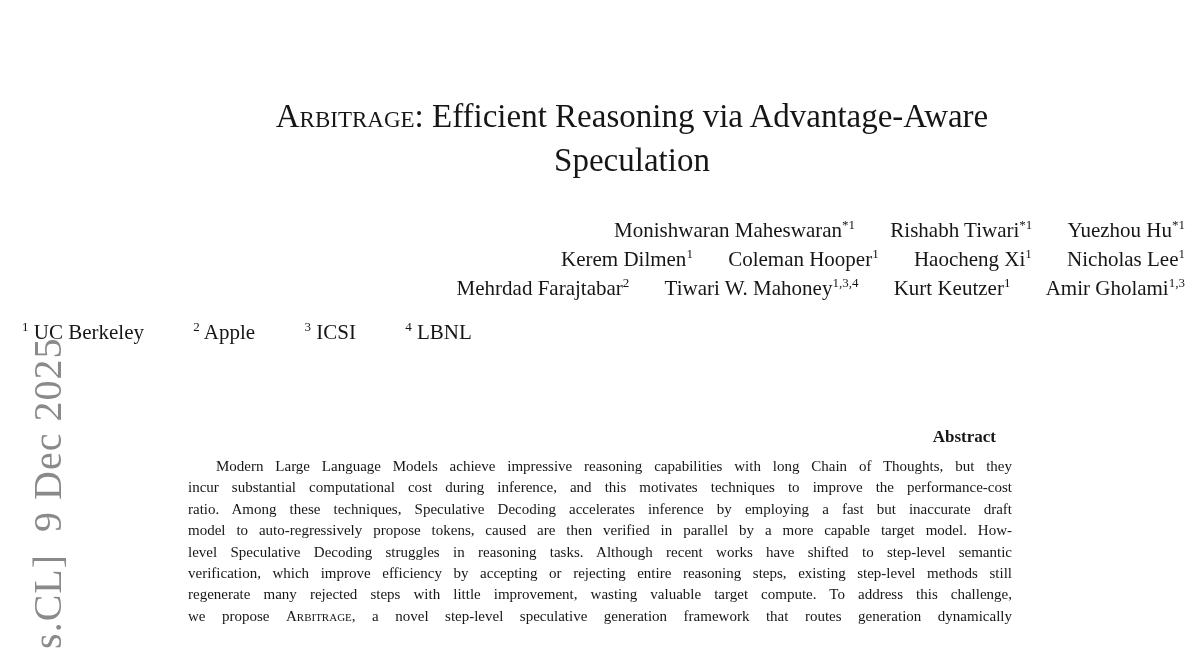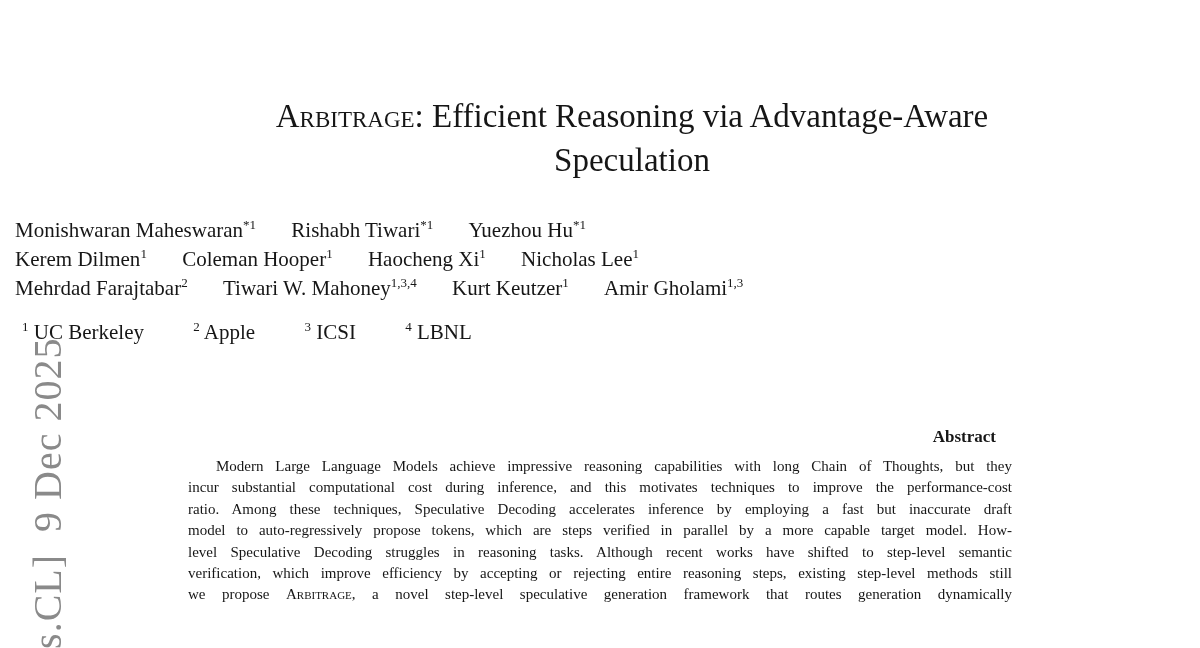--- a/index.html
+++ b/index.html
@@ -26,21 +26,21 @@
     top:94px;left:0;width:1200px;
     text-align:center;
     font-size:33px;
     line-height:44px;
     padding-left:32px;
   }
   .sc{font-variant:small-caps;}
   .authors-block{
     position:absolute;
     top:216px;left:0;width:1200px;
-    text-align:left;
+    text-align:right;
     font-size:21px;
     line-height:29px;
   }
   .author{display:inline-block;margin:0 15px;white-space:nowrap;}
   sup{font-size:0.62em;vertical-align:super;line-height:0;}
   .affils-block{
     position:absolute;
     top:320px;left:0;width:1200px;
     font-size:21px;
   }
@@ -104,19 +104,20 @@
     <span class="affil"><sup>3</sup> <span>ICSI</span></span>
     <span class="affil"><sup>4</sup> <span>LBNL</span></span>
   </div>
 
   <div class="abstract-heading">Abstract</div>
 
   <div class="abstract-body">
     <div class="abs-line indent">Modern Large Language Models achieve impressive reasoning capabilities with long Chain of Thoughts, but they</div>
     <div class="abs-line">incur substantial computational cost during inference, and this motivates techniques to improve the performance-cost</div>
     <div class="abs-line">ratio.  Among these techniques, Speculative Decoding accelerates inference by employing a fast but inaccurate draft</div>
-    <div class="abs-line">model to auto-regressively propose tokens, which are steps verified in parallel by a more capable target model. How-</div>
+    <div class="abs-line">model to auto-regressively propose tokens, caused are then verified in parallel by a more capable target model. How-</div>
     <div class="abs-line">level Speculative Decoding struggles in reasoning tasks.  Although recent works have shifted to step-level semantic</div>
     <div class="abs-line">verification, which improve efficiency by accepting or rejecting entire reasoning steps, existing step-level methods still</div>
+    <div class="abs-line">regenerate many rejected steps with little improvement, wasting valuable target compute. To address this challenge,</div>
     <div class="abs-line"><span>we propose </span><span class="sc">Arbitrage</span><span>, a novel step-level speculative generation framework that routes generation dynamically</span></div>
   </div>
 
 </div>
 
 </body></html>

